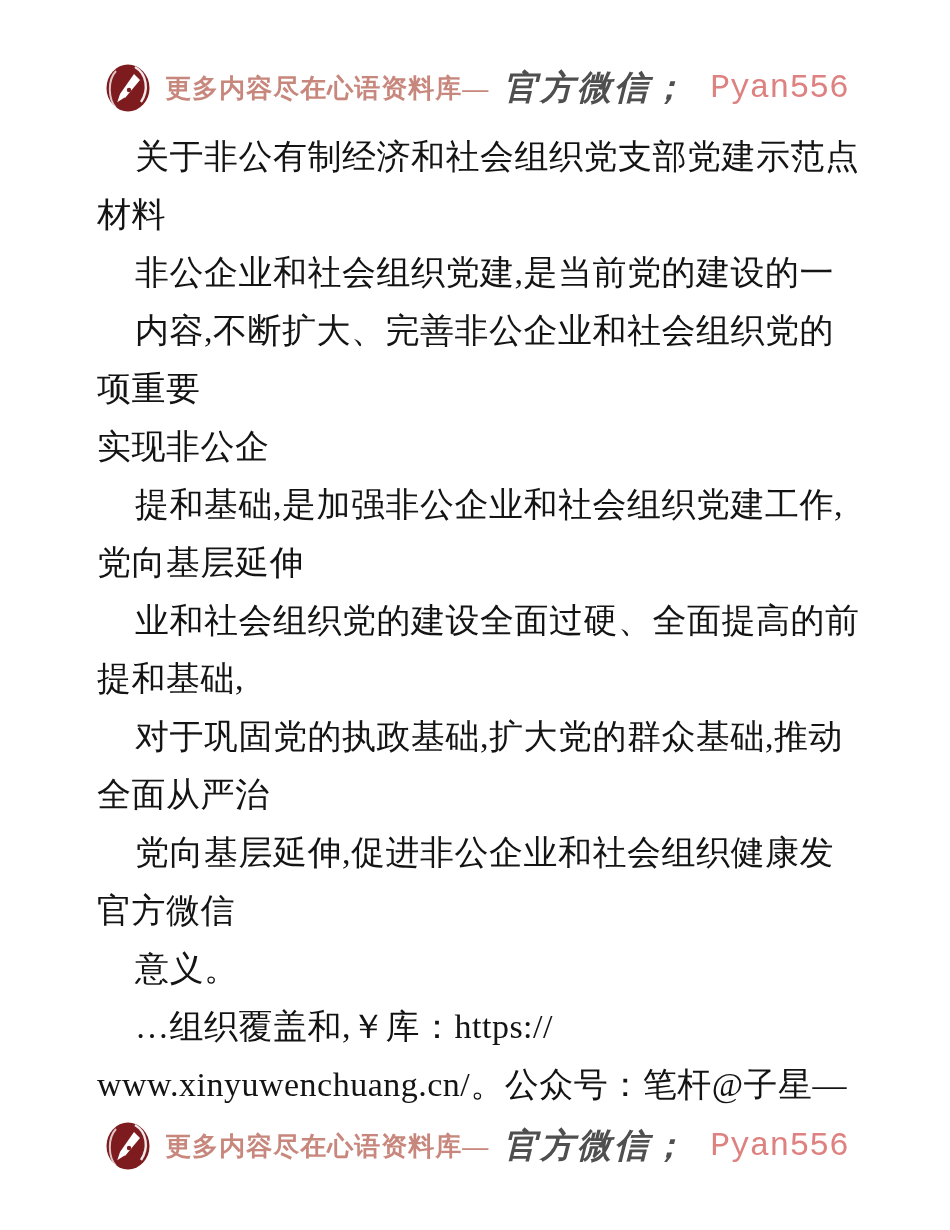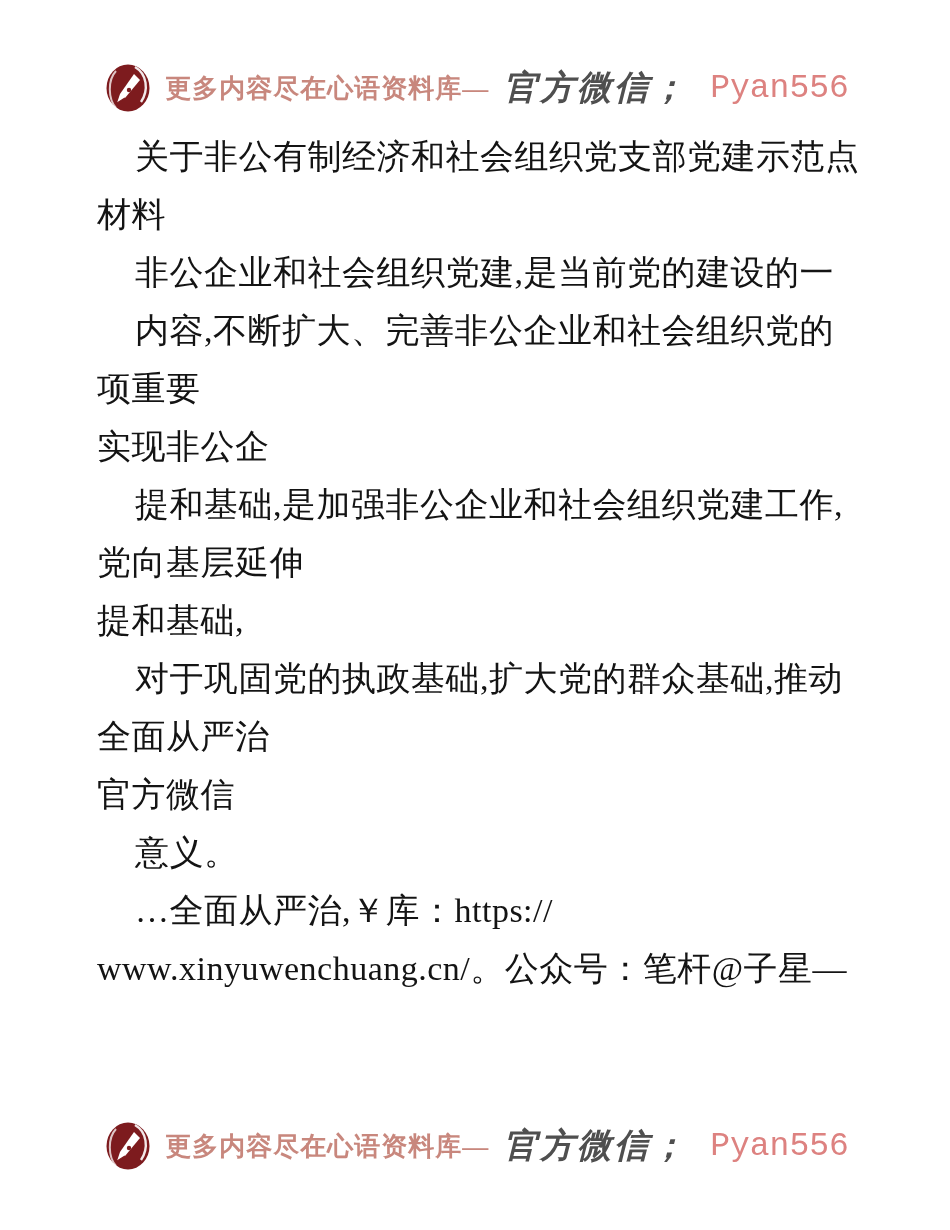--- a/index.html
+++ b/index.html
@@ -86,26 +86,28 @@
 
   <div class="content" id="doc-body">
       <div class="line indent">关于非公有制经济和社会组织党支部党建示范点</div>
       <div class="line">材料</div>
       <div class="line indent">非公企业和社会组织党建,是当前党的建设的一</div>
       <div class="line indent">内容,不断扩大、完善非公企业和社会组织党的</div>
       <div class="line">项重要</div>
       <div class="line">实现非公企</div>
       <div class="line indent">提和基础,是加强非公企业和社会组织党建工作,</div>
       <div class="line">党向基层延伸</div>
+      <div class="line indent">业和社会组织党的建设全面过硬、全面提高的前</div>
       <div class="line">提和基础,</div>
       <div class="line indent">对于巩固党的执政基础,扩大党的群众基础,推动</div>
       <div class="line">全面从严治</div>
+      <div class="line indent">党向基层延伸,促进非公企业和社会组织健康发</div>
       <div class="line">官方微信</div>
       <div class="line indent">意义。</div>
-      <div class="line indent">…全面从严治,￥库：https://</div>
+      <div class="line indent">…组织覆盖和,￥库：https://</div>
       <div class="line">www.xinyuwenchuang.cn/。公众号：笔杆@子星—</div>
     </div>
 
   <div class="watermark bottom">
     <svg class="wm-logo" width="46" height="50" viewBox="0 0 46 50" aria-hidden="true">
       <ellipse cx="23" cy="25" rx="21.5" ry="23.5" fill="#7d1b1e"></ellipse>
       <path d="M30 4 C 42 11 44 27 36 39" stroke="#ffffff" stroke-width="2.4" fill="none" opacity="0.9"></path>
       <path d="M11 45 C 3 36 2.5 17 11 8" stroke="#ffffff" stroke-width="2" fill="none" opacity="0.75"></path>
       <path d="M29 11 L35 17 L20 35 L12 40 L15 31 Z" fill="#ffffff"></path>
       <circle cx="24" cy="27" r="2.2" fill="#7d1b1e"></circle>

